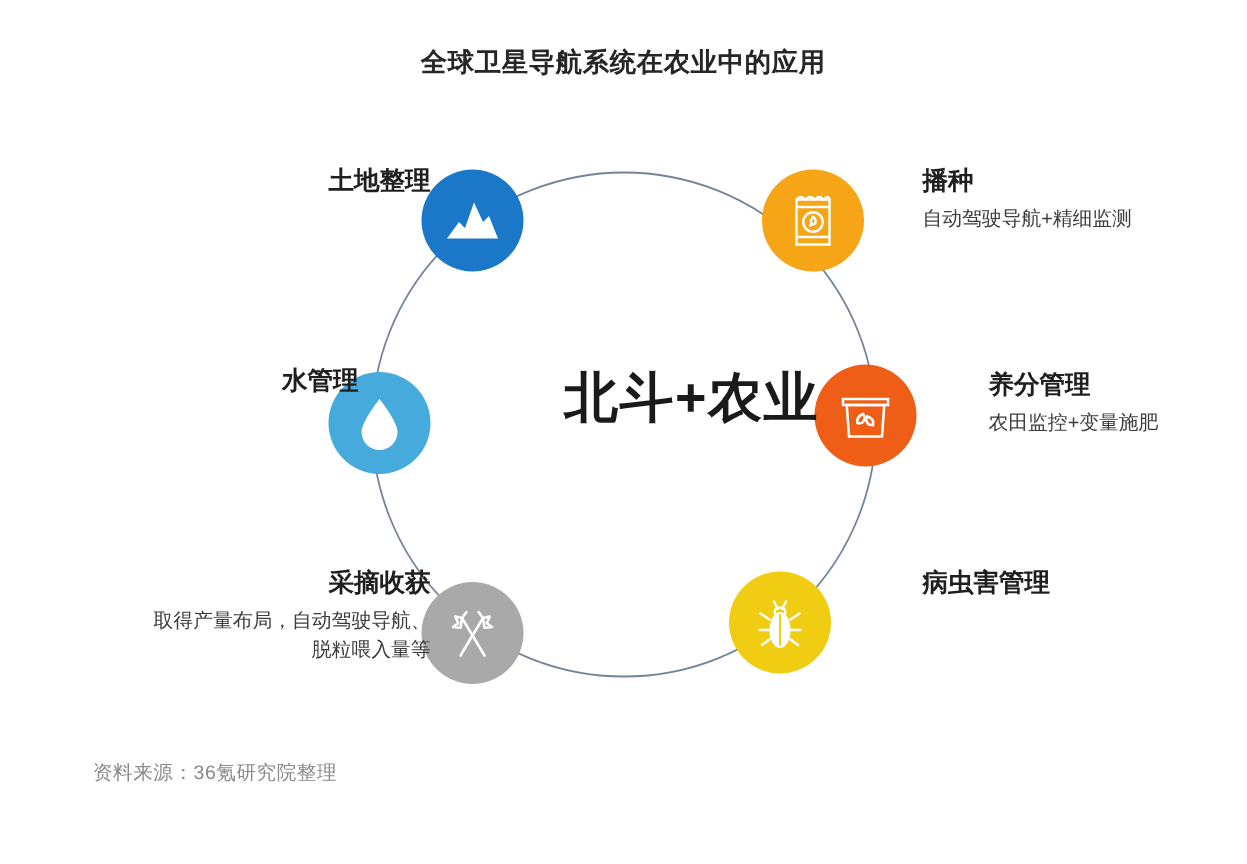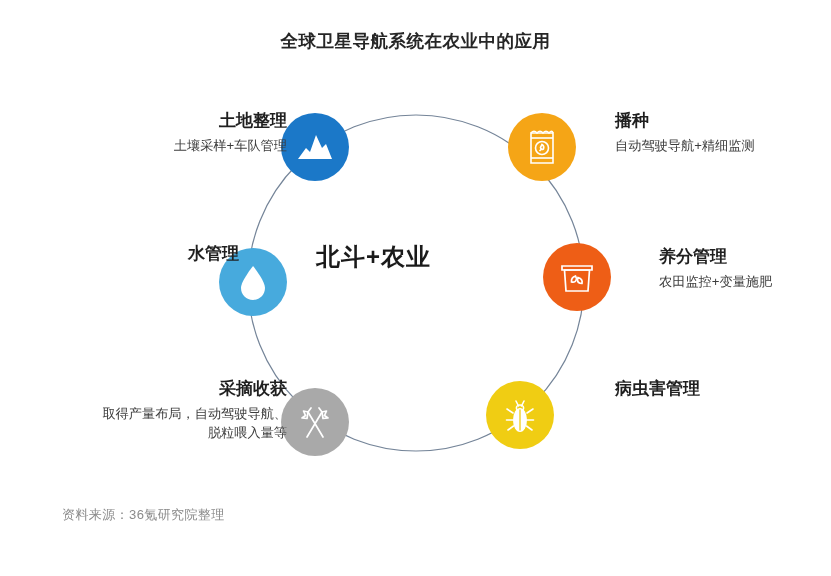--- a/index.html
+++ b/index.html
@@ -47,22 +47,22 @@
     height: 576px;
     pointer-events: none;
   }
 
   
   #center-label {
     position: absolute;
     left: 316px;
     top: 241px;
     width: 230px;
-    text-align: left;
-    font-size: 24px;
+    text-align: right;
+    font-size: 36px;
     font-weight: bold;
     color: #1a1a1a;
     letter-spacing: 1px;
   }
 
   
   .node {
     position: absolute;
     width: 68px;
     height: 68px;
@@ -205,21 +205,20 @@
   <div class="node node-water">
     <span>
       <svg width="32" height="40" viewBox="0 0 32 40">
         <path d="M16 4 C16 4 4 19 4 26 C4 32.6 9.4 38 16 38 C22.6 38 28 32.6 28 26 C28 19 16 4 16 4 Z" fill="#ffffff"></path>
       </svg>
     </span>
   </div>
 
   <div class="label lbl-land align-right">
     <div class="label-title">土地整理</div>
-    <div class="label-desc">土壤采样+车队管理</div>
   </div>
 
   <div class="label lbl-water align-right">
     <div class="label-title">水管理</div>
   </div>
 
   <div class="label lbl-harvest align-right">
     <div class="label-title">采摘收获</div>
     <div class="label-desc">取得产量布局，自动驾驶导航、
 脱粒喂入量等</div>

